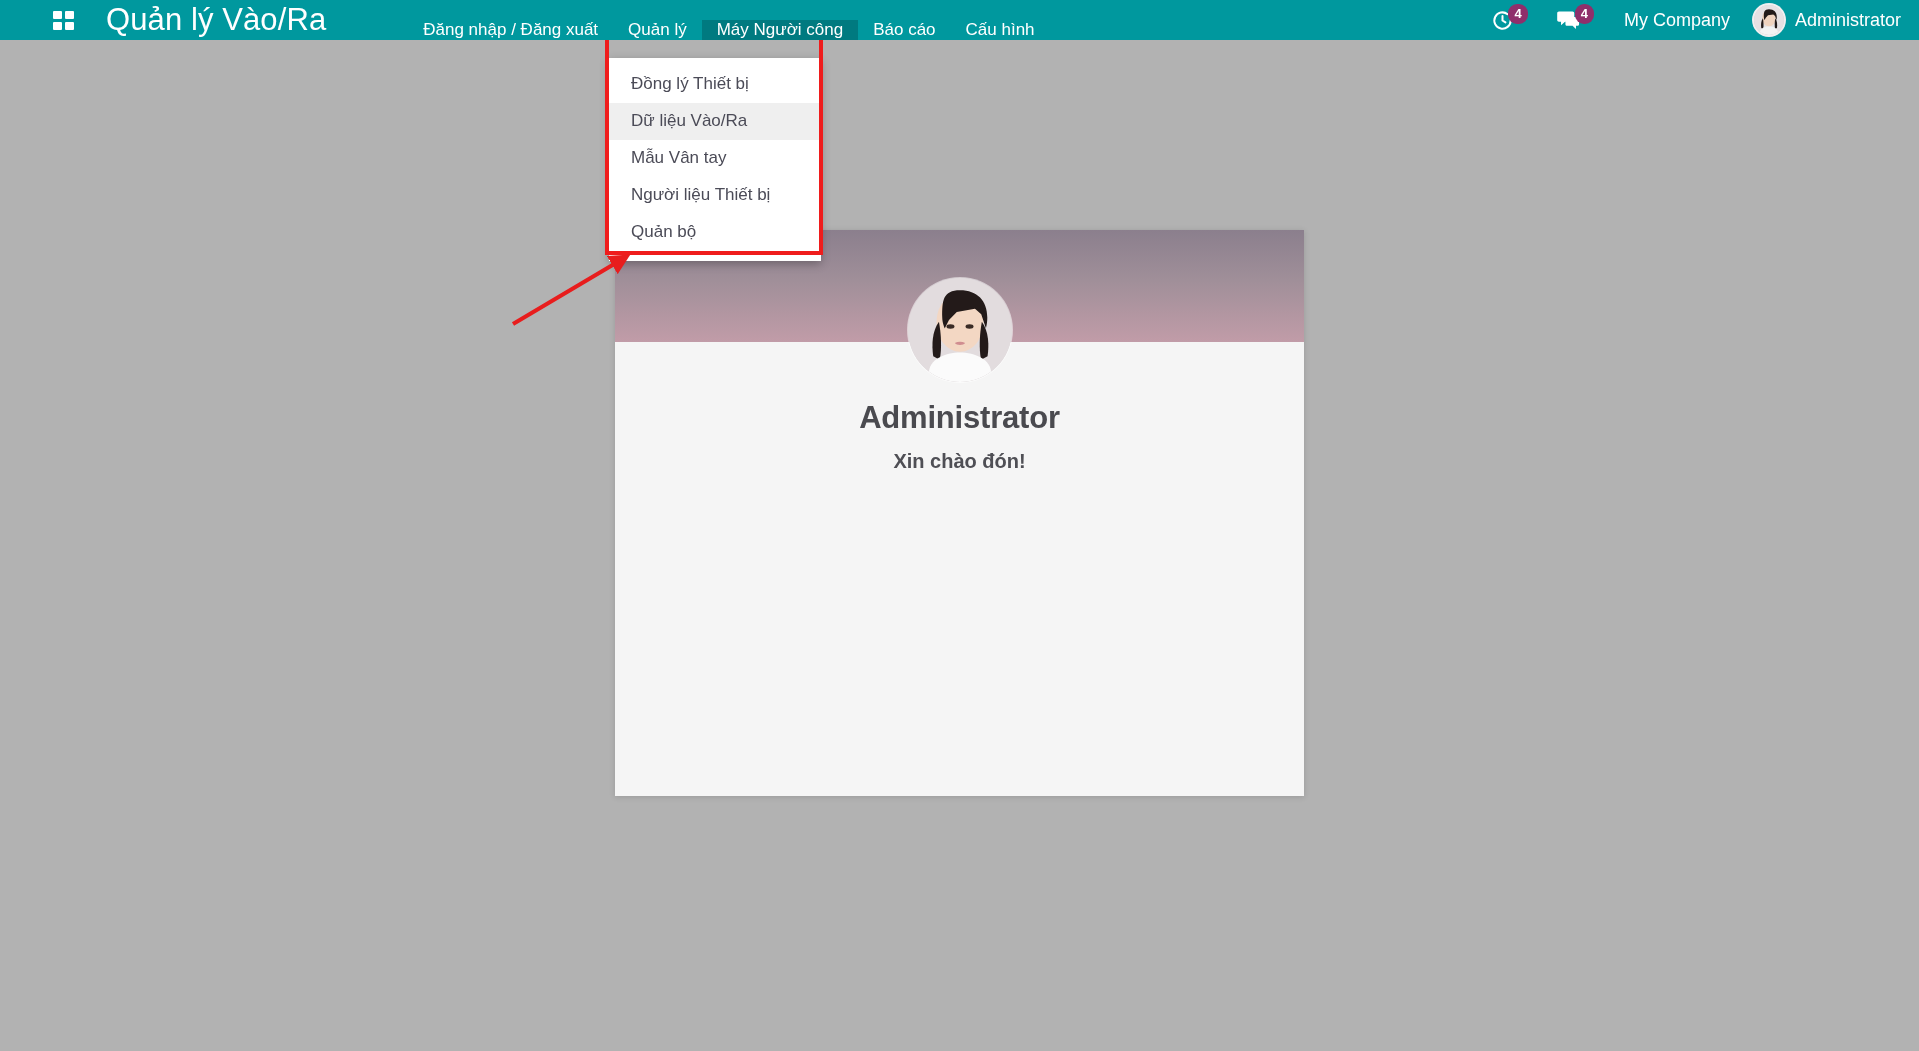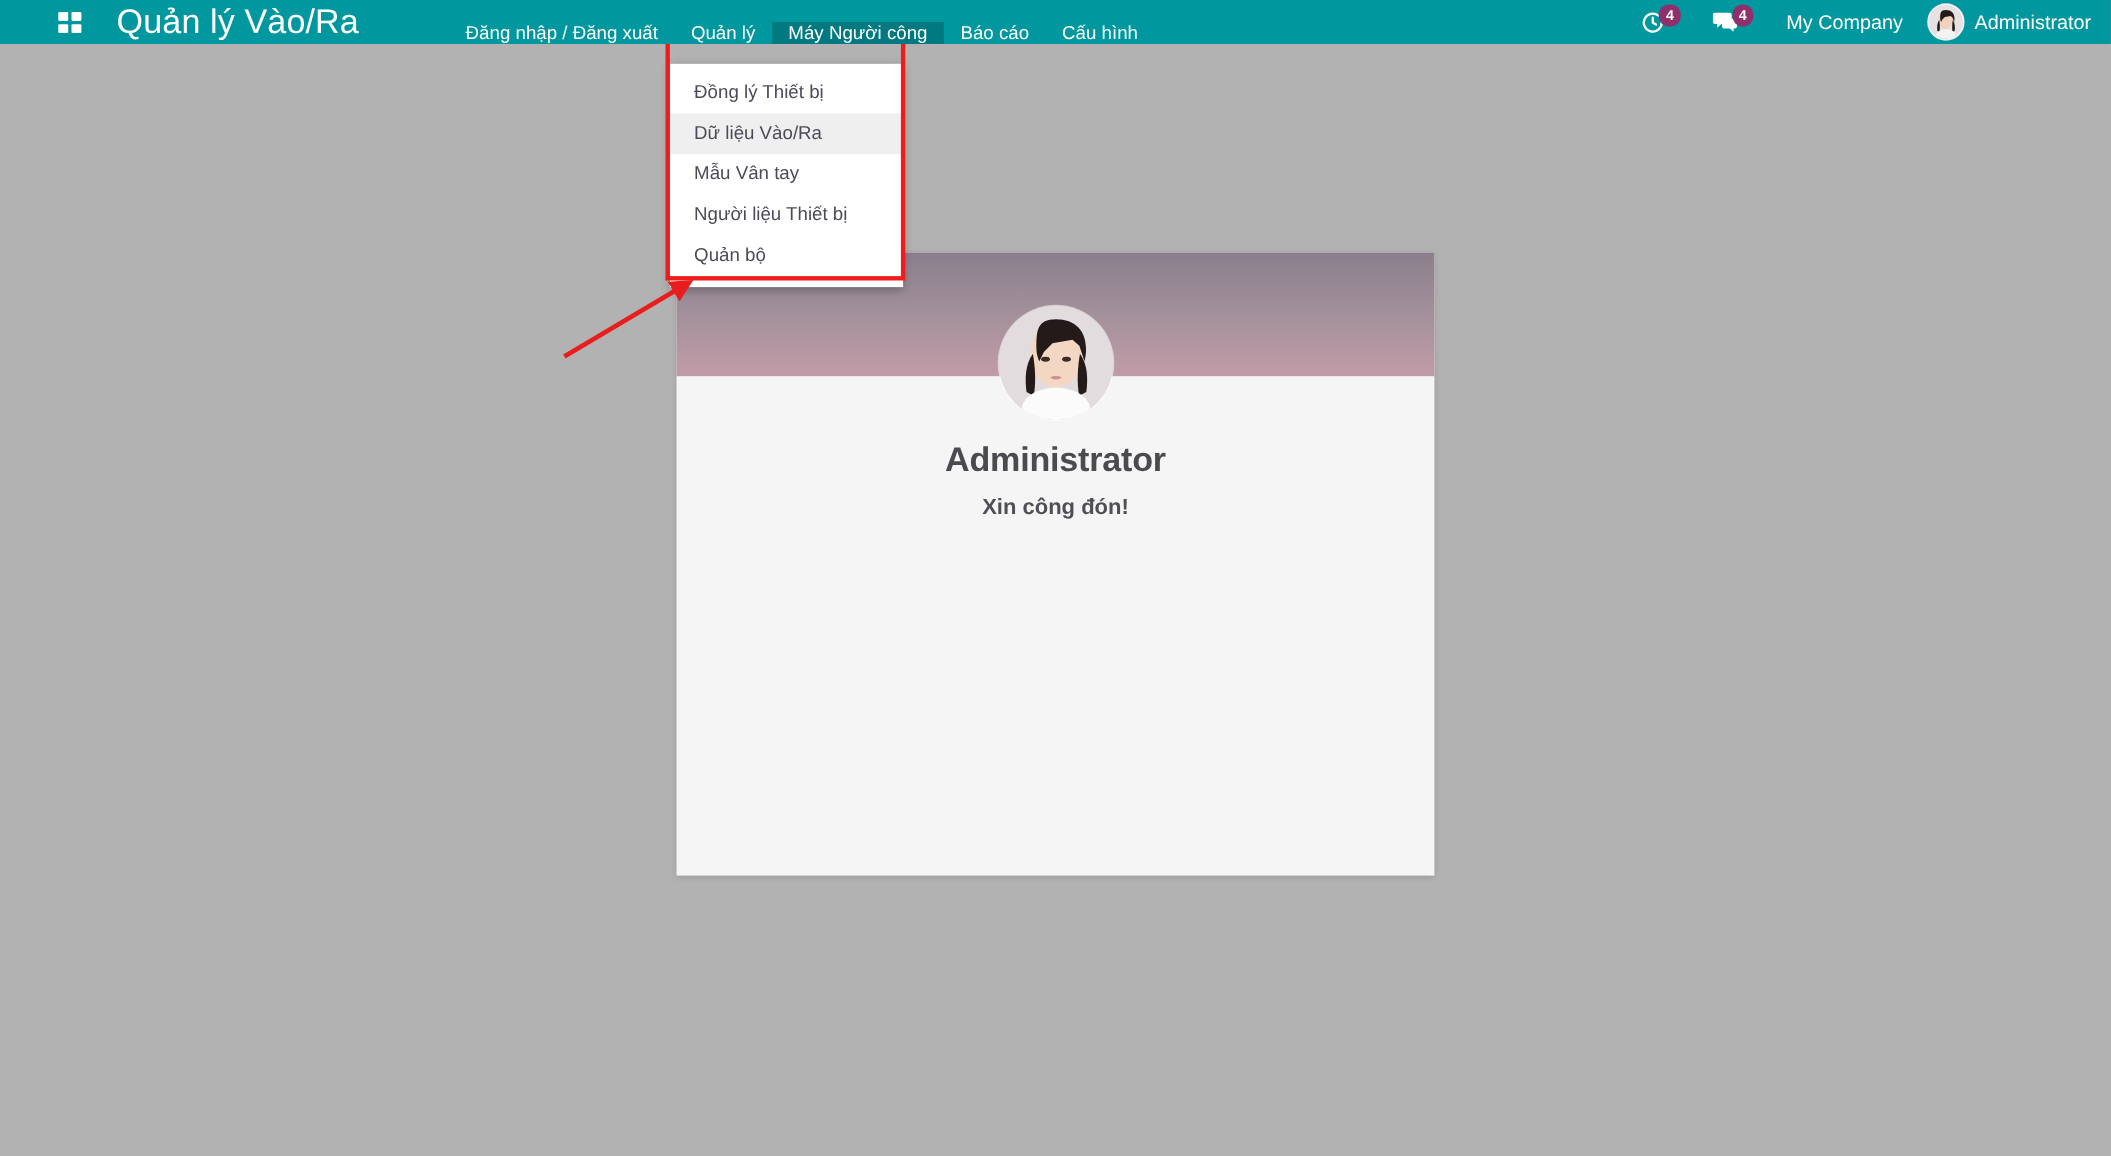--- a/index.html
+++ b/index.html
@@ -351,19 +351,19 @@
             <ellipse cx="71" cy="56" rx="4.6" ry="2.6" fill="#3a2b26"></ellipse>
             <path d="M54 75c3.6-1.8 8.4-1.8 12 0-1.8 3-10.2 3-12 0z" fill="#d08d90"></path>
             <path d="M60 86c17 0 36 7.8 36 24.3V120H24v-9.7C24 93.8 43 86 60 86z" fill="#fbfbfb"></path>
           </g>
         </svg>
       </div>
     </div>
 
     <div id="card-body">
       <div id="user-title">Administrator</div>
-      <div id="welcome-text">Xin công đón!</div>
+      <div id="welcome-text">Xin chào đón!</div>
 
     </div>
 
   </div>
 
 </div>
 
 </body></html>

